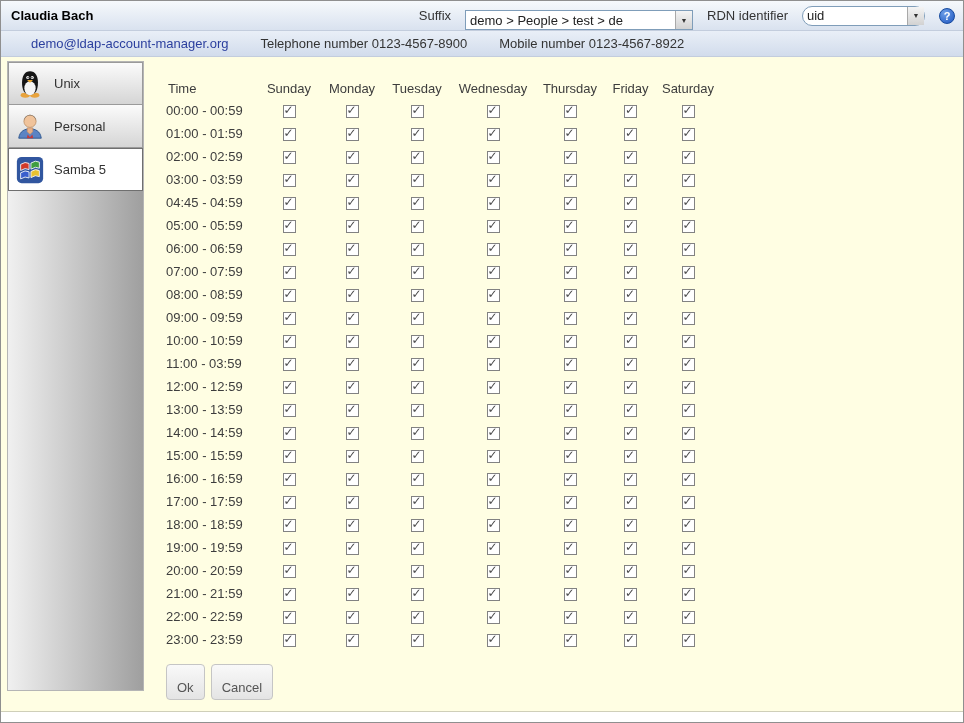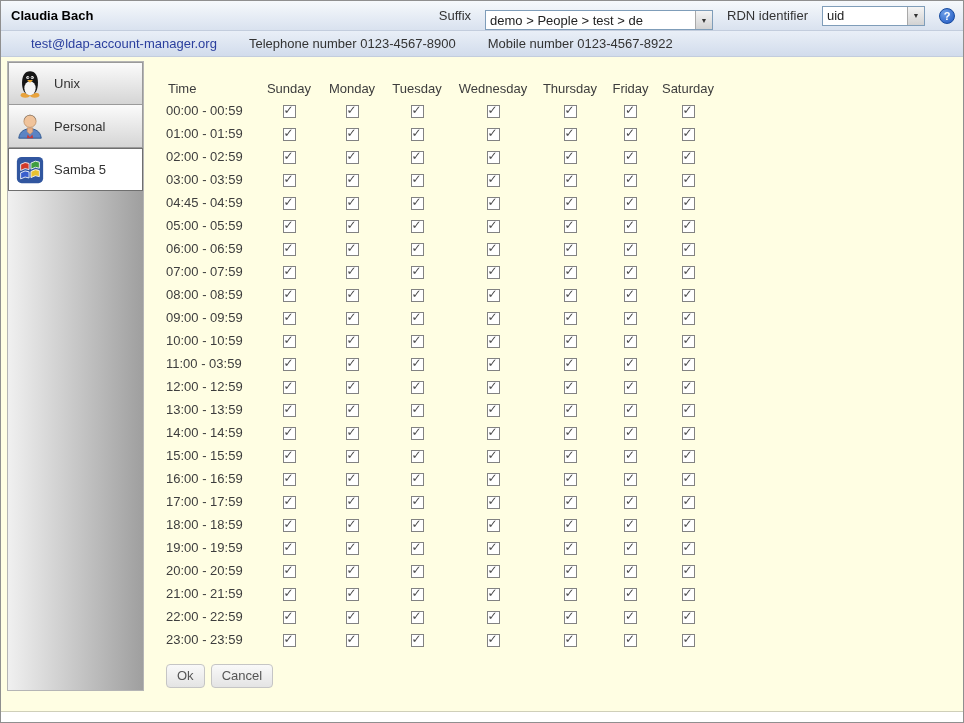--- a/index.html
+++ b/index.html
@@ -27,21 +27,21 @@
   .field-label{ color:#333; }
 
   .select{
     background:#fff; border:1px solid #7f9db9; height:20px;
     display:flex; align-items:center; cursor:default;
   }
   .select .select-text{
     padding:0 4px; white-space:nowrap; overflow:hidden; color:#222;
   }
   .select.suffix{ width:228px;margin-top:9px; }
-  .select.rdn{ width:103px; }
+  .select.rdn{ width:123px;border-radius:10px; }
   .select .select-arrow{
     margin-left:auto; width:17px; height:18px; flex:0 0 17px;
     background:linear-gradient(#f4f4f4,#d2d2d2);
     border-left:1px solid #a9a9a9;
     display:flex; align-items:center; justify-content:center;
     font-size:7px; color:#333;
   }
 
   .help-icon{
     width:16px; height:16px; border-radius:50%;
@@ -135,21 +135,21 @@
     font-size:12px; line-height:13px; color:#4a4a4a;
     font-family:"DejaVu Sans", sans-serif;
   }
 
   .button-row{ margin-top:13px; display:flex; gap:6px; }
   .btn{
     font-family:"Liberation Sans", sans-serif;
     font-size:13px; color:#555;
     background:linear-gradient(#f9f9f9,#e4e4e4);
     border:1px solid #c5c5c5; border-radius:4px;
-    padding:3px 10px 4px 10px;
+    padding:15px 10px 4px 10px;
     cursor:pointer;
   }
 </style>
 </head>
 <body>
 
 <div class="window">
 
   <div class="titlebar">
     <span class="page-title">Claudia Bach</span>
@@ -162,21 +162,21 @@
       <span class="field-label">RDN identifier</span>
       <div class="select rdn">
         <span class="select-text">uid</span>
         <span class="select-arrow">▼</span>
       </div>
       <span class="help-icon">?</span>
     </div>
   </div>
 
   <div class="subheader">
-    <a class="email-link">test@ldap-account-manager.org</a>
+    <a class="email-link">demo@ldap-account-manager.org</a>
     <span class="contact-text">Telephone number 0123-4567-8900</span>
     <span class="contact-text">Mobile number 0123-4567-8922</span>
   </div>
 
   <div class="content">
 
     <div class="sidebar">
       <div class="tab">
         <span class="tab-icon">
           <svg width="30" height="30" viewBox="0 0 32 32">

